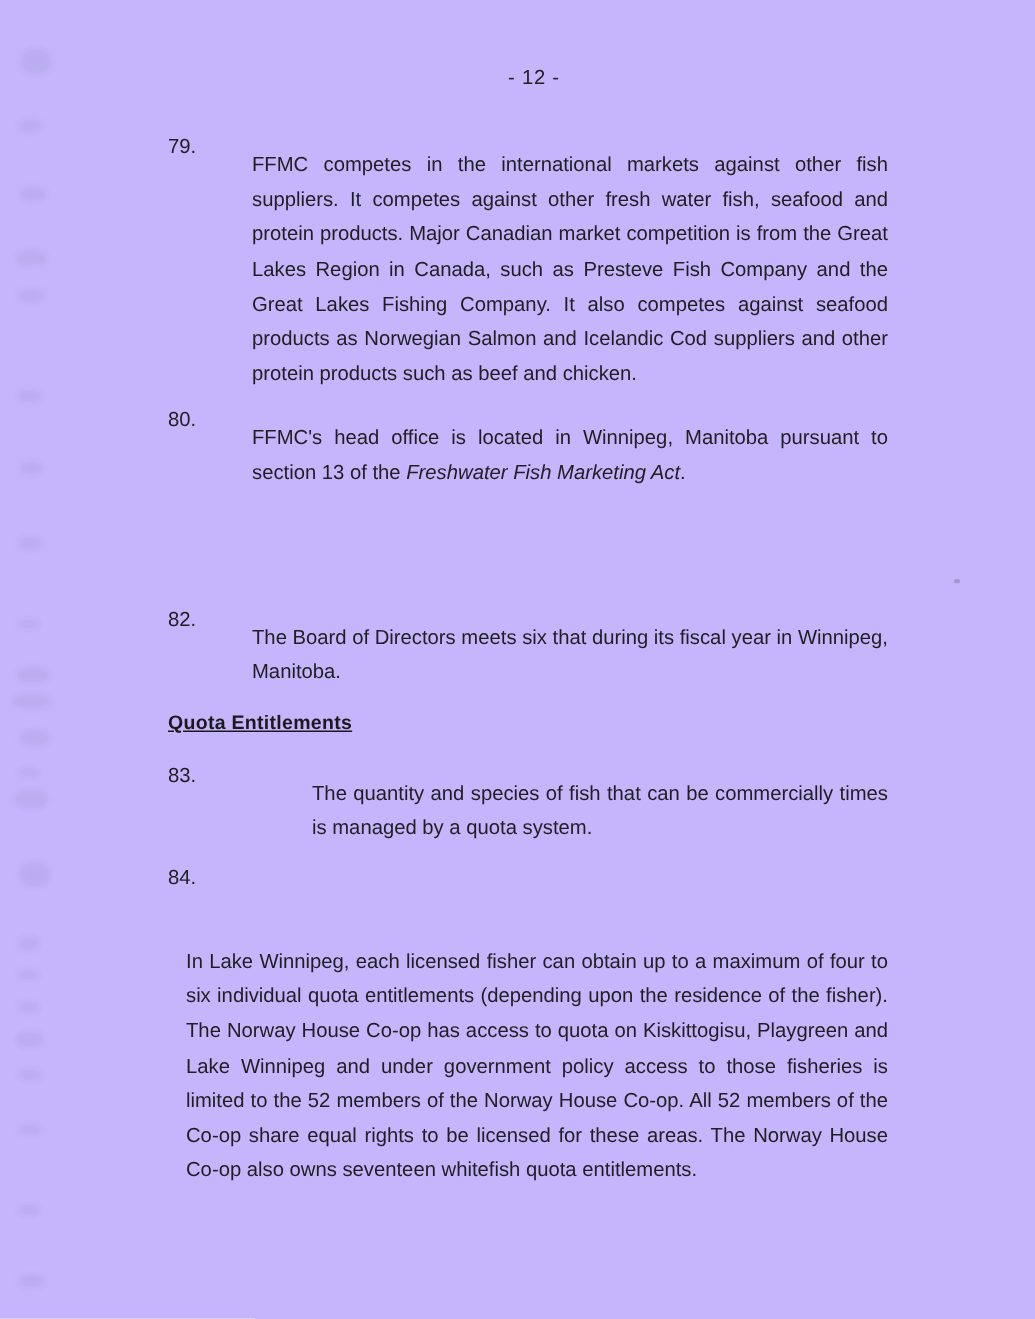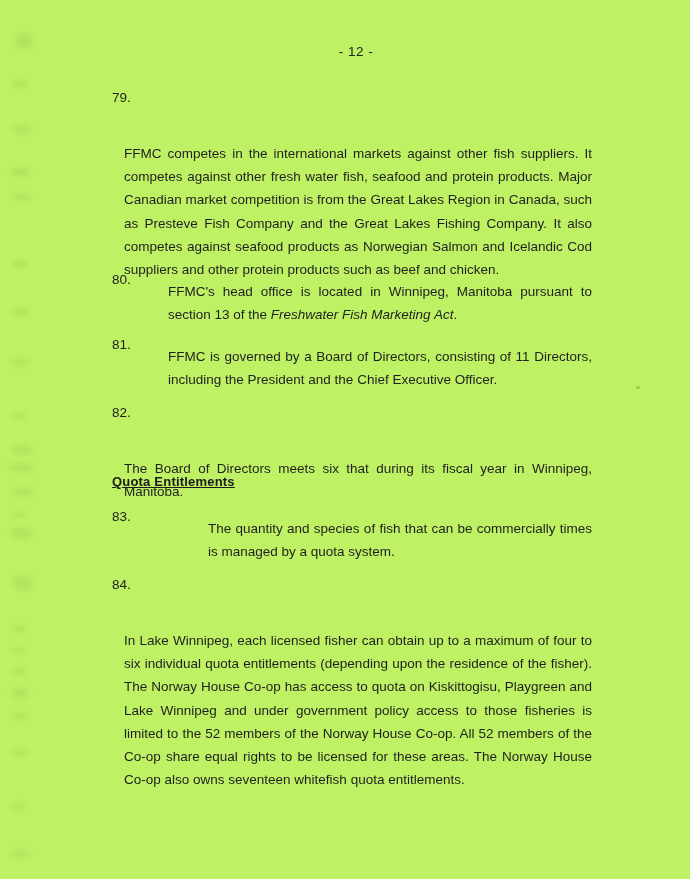--- a/index.html
+++ b/index.html
@@ -4,21 +4,21 @@
 <style>
   html, body { margin: 0; padding: 0; }
   body {
     width: 690px; height: 879px;
     background: #ffffff;
     font-family: "Liberation Sans", sans-serif;
   }
   .page {
     position: relative;
     width: 690px; height: 879px;
-    background: #bef264;
+    background: #c4b5fd;
     overflow: hidden;
     color: #1e1e1e;
   }
   .page-number {
     position: absolute;
     top: 44px; left: 0; width: 100%;
     text-align: center;
     transform: translateX(11px);
     font-size: 13.5px;
     letter-spacing: 0.5px;
@@ -39,24 +39,24 @@
     position: absolute;
     left: 112px;
     top: 474px;
     margin: 0;
     font-size: 13px;
     font-weight: bold;
     text-decoration: underline;
     color: #1a1a1a;
     letter-spacing: 0.2px;
   }
-  .b79 { top: 86px; flex-direction: column; }
+  .b79 { top: 86px; }
   .b80 { top: 268px; }
   .b81 { top: 333px; }
-  .b82 { top: 401px; flex-direction: column; }
+  .b82 { top: 401px; }
   .b83 { top: 505px; gap: 40px; }
   .b84 { top: 573px; flex-direction: column; }
   
   .sm {
     position: absolute;
     background: rgba(40, 40, 40, 0.06);
     border-radius: 45%;
     filter: blur(2px);
   }
   .speck {
@@ -104,24 +104,20 @@
   <div class="block para b79">
     <span class="num">79.</span>
     <p class="ptext">FFMC competes in the international markets against other fish suppliers. It competes against other fresh water fish, seafood and protein products. Major Canadian market competition is from the Great Lakes Region in Canada, such as Presteve Fish Company and the Great Lakes Fishing Company. It also competes against seafood products as Norwegian Salmon and Icelandic Cod suppliers and other protein products such as beef and chicken.</p>
   </div>
 
   <div class="block para b80">
     <span class="num">80.</span>
     <p class="ptext"><span>FFMC's head office is located in Winnipeg, Manitoba pursuant to section 13 of the </span><i>Freshwater Fish Marketing Act</i><span>.</span></p>
   </div>
 
-  <div class="block para b81">
-    <span class="num">81.</span>
-    <p class="ptext">FFMC is governed by a Board of Directors, consisting of 11 Directors, including the President and the Chief Executive Officer.</p>
-  </div>
 
   <div class="block para b82">
     <span class="num">82.</span>
     <p class="ptext">The Board of Directors meets six that during its fiscal year in Winnipeg, Manitoba.</p>
   </div>
 
   <h2 class="section-heading">Quota Entitlements</h2>
 
   <div class="block para b83">
     <span class="num">83.</span>

